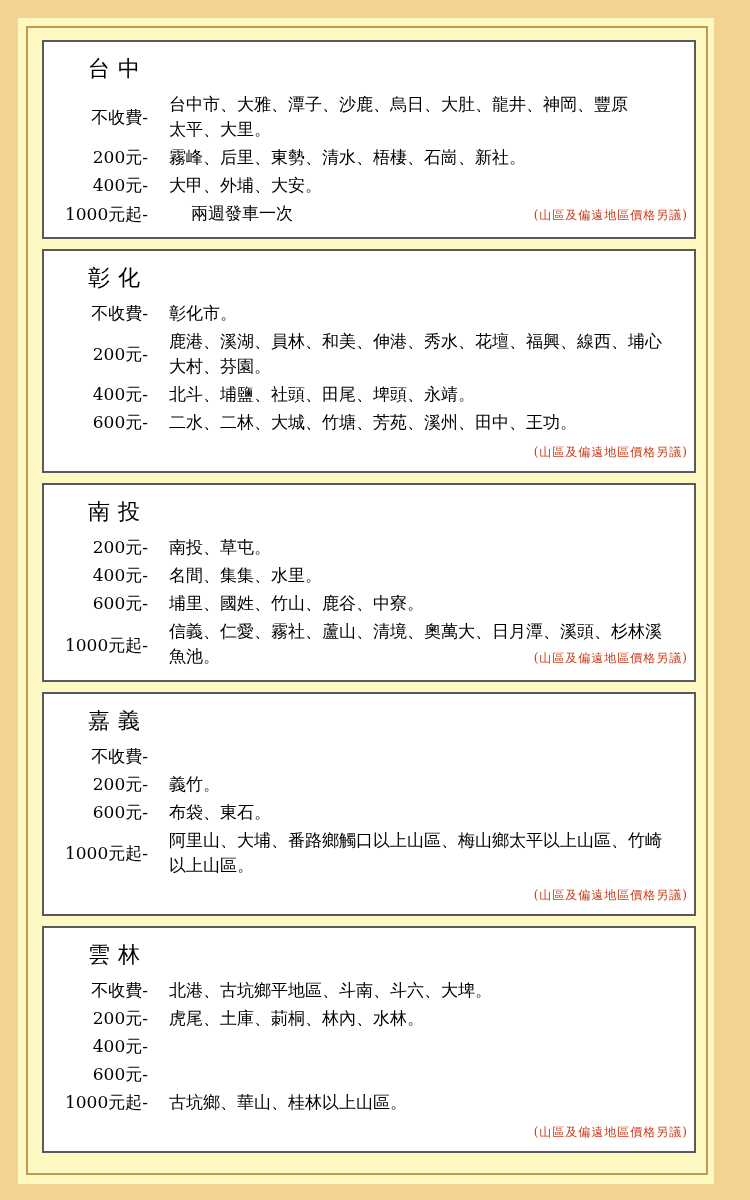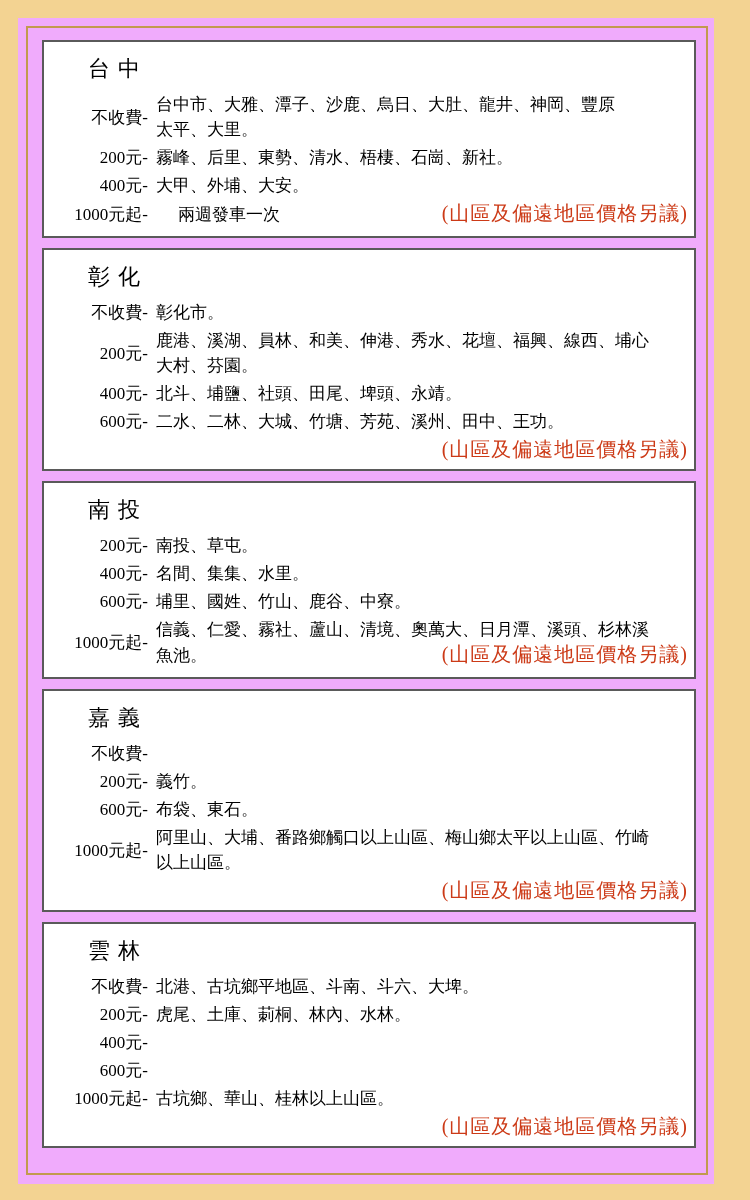--- a/index.html
+++ b/index.html
@@ -8,22 +8,21 @@
     overflow: hidden;
   }
   body {
     background: var(--tan, #F3D392);
     font-family: "DejaVu Serif", "Liberation Serif", serif;
     color: var(--ink, #000000);
   }
   .mat {
     position: absolute;
     top: 18px; left: 18px; right: 36px; bottom: 16px;
-    background: #f0abfc;
-    font-family: Liberation Serif, serif;
+    background: #fef9c3;
   }
   .gold-frame {
     position: absolute;
     top: 8px; left: 8px; right: 6px; bottom: 9px;
     border: 2px solid var(--gold, #C19A4E);
   }
   .sections {
     position: absolute; inset: 0;
     padding: 12px 10px 10px 14px;
     display: flex; flex-direction: column; gap: 10px;
@@ -49,32 +48,32 @@
     line-height: 25px;
   }
   .fee-label {
     flex: none;
     width: 92px;
     text-align: right;
     white-space: nowrap;
   }
   .fee-areas {
     flex: 1;
-    margin-left: 8px;
+    margin-left: 21px;
   }
   .line { min-height: 25px; }
   .line.indent { padding-left: 22px; }
   .line.with-note {
     display: flex;
     justify-content: space-between;
     align-items: baseline;
   }
   .note {
     color: var(--note-red, #CC3A17);
-    font-size: 20px;
+    font-size: 12px;
     letter-spacing: 1px;
     white-space: nowrap;
     padding-right: 2px;
   }
   .note-line {
     text-align: right;
     line-height: 25px;
     margin-top: 2px;
   }
 </style>

